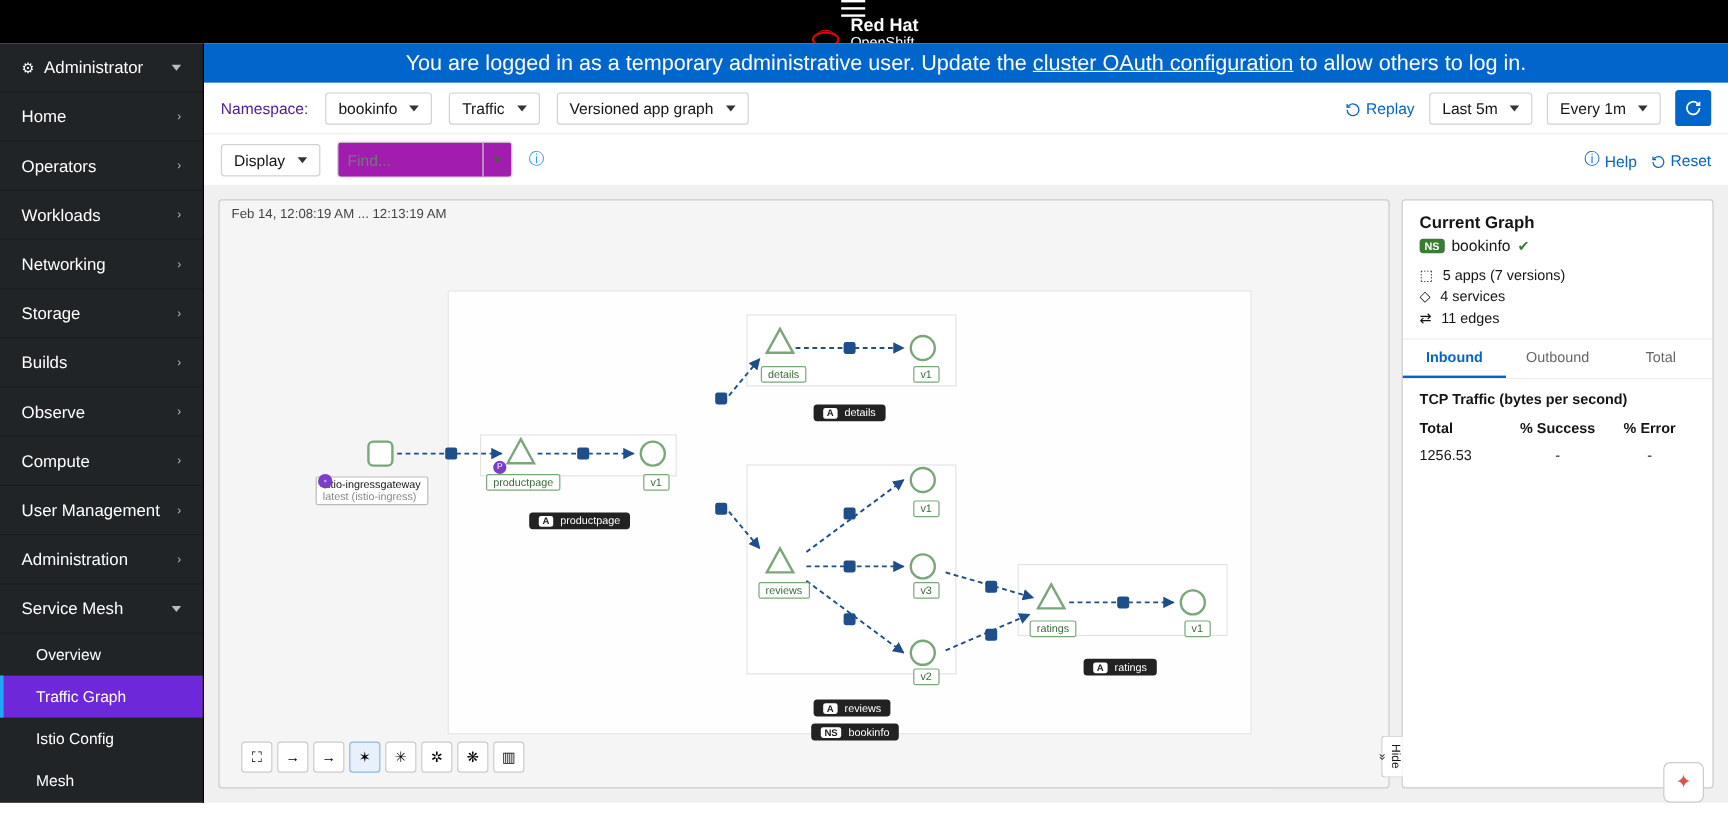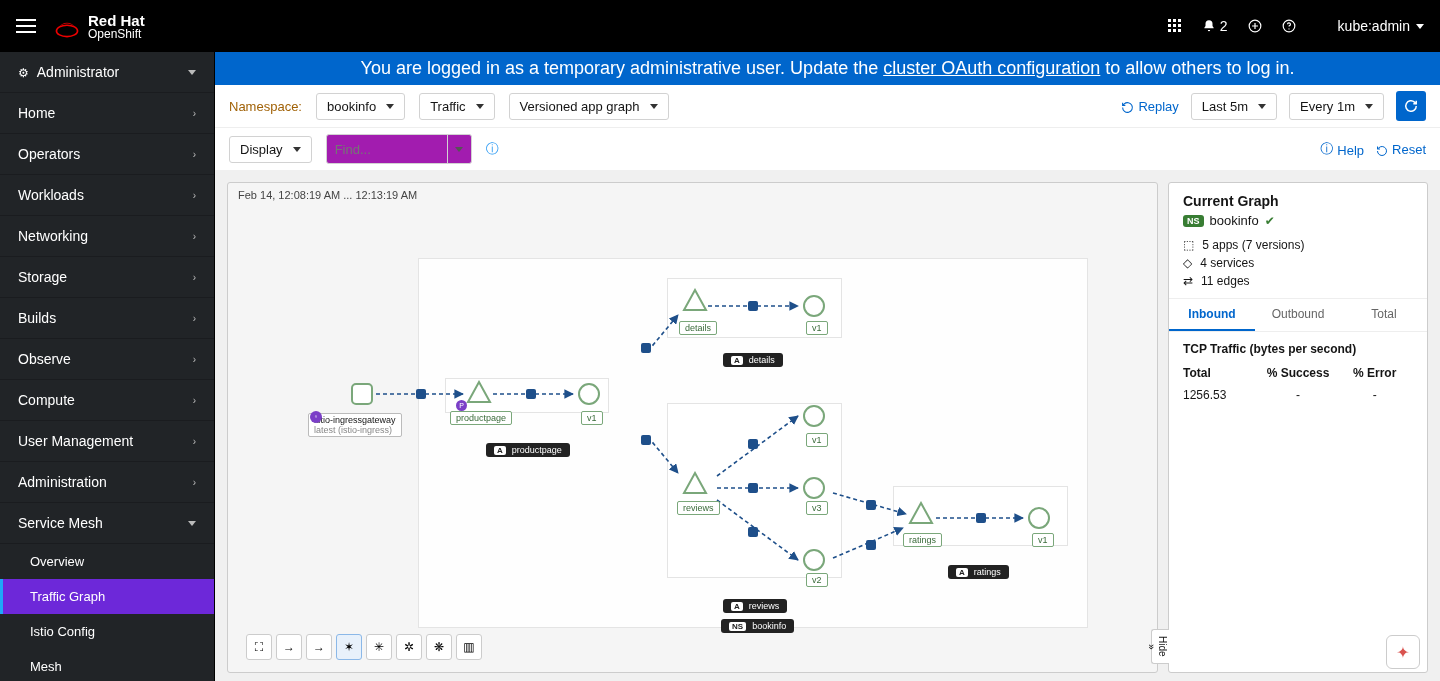--- a/index.html
+++ b/index.html
@@ -3,51 +3,51 @@
 <meta charset="utf-8">
 <style>
   :root{
     --black:#0f0f0f; --dark:#151515; --sidebar:#212427; --sidebar-border:#000;
     --blue:#0066cc; --blue-alert:#0066cc; --red:#e00; --grey-bg:#f0f0f0;
     --border:#d2d2d2; --text:#151515; --muted:#6a6e73; --green:#387d33;
   }
   *{box-sizing:border-box; font-family:"RedHatText","Helvetica Neue",Arial,sans-serif;}
   body{margin:0; width:1440px; height:681px; overflow:hidden; font-size:13px; color:var(--text); background:#fff;}
   
-  .topbar{height:52px; background:#000; color:#fff; display:flex; align-items:center; padding:0 16px;}
+  .topbar{height:36px; background:#000; color:#fff; display:flex; align-items:center; padding:0 16px;flex-direction:column;}
   .hamburger{width:20px; height:20px; margin-right:18px; display:flex; flex-direction:column; justify-content:center; gap:4px; cursor:pointer;}
   .hamburger span{height:2px; background:#fff; width:100%;}
   .brand{display:flex; align-items:center; gap:8px;}
   .fedora{width:26px;height:26px;}
   .brand-text{line-height:1; font-size:12px;}
   .brand-text b{font-size:15px; font-weight:700;}
   .topbar-spacer{flex:1;}
   .topbar-icons{display:flex; align-items:center; gap:20px; font-size:14px;}
   .topbar-icons .ico{display:flex; align-items:center; gap:4px; cursor:pointer;}
   .user-menu{margin-left:22px; display:flex; align-items:center; gap:6px; cursor:pointer;}
   .caret-down{width:0;height:0;border-left:4px solid transparent;border-right:4px solid transparent;border-top:5px solid currentColor; display:inline-block;}
   
   .shell{display:flex; height:calc(681px - 48px);}
-  .sidebar{width:215px; background:var(--sidebar); color:#fff; overflow-y:auto; border-right:1px solid #000;}
+  .sidebar{width:170px; background:var(--sidebar); color:#fff; overflow-y:auto; border-right:1px solid #000;}
   .side-item{display:flex; align-items:center; justify-content:space-between; padding:12px 18px; font-size:14px; border-bottom:1px solid rgba(0,0,0,.2); cursor:pointer;}
   .side-item.small{padding:10px 18px 10px 30px; font-size:13px; border-bottom:none;}
   .side-item.active{background:#6d28d9; position:relative;}
   .side-item.active::before{content:""; position:absolute; left:0; top:0; bottom:0; width:3px; background:#1fa7f8;}
   .side-item .chev{font-size:10px; color:#bbb;}
   .side-item .cog{margin-right:8px; font-size:12px;}
   
   .main{flex:1; display:flex; flex-direction:column; background:var(--grey-bg); min-width:0;}
   .alert-bar{background:var(--blue-alert); color:#fff; text-align:center; padding:6px 10px; font-size:18px;}
   .alert-bar a{color:#fff; text-decoration:underline;}
   
   .toolbar{display:flex; align-items:center; gap:12px; padding:6px 14px; background:#fff;}
   .toolbar.secondary{border-top:1px solid #eee;}
   .toolbar .left{display:flex; align-items:center; gap:14px;}
   .toolbar .right{margin-left:auto; display:flex; align-items:center; gap:12px;}
-  .lbl{color:#a16207;}
+  .lbl{color:#4c1d95;}
   .dd{display:inline-flex; align-items:center; gap:10px; border:1px solid var(--border); padding:5px 10px; border-radius:3px; background:#fff; cursor:pointer; font-size:13px;}
   .dd .caret-down{border-top-color:#333;}
   .input{border:1px solid var(--border); border-radius:3px; height:30px; background:#a21caf; display:flex; align-items:center;}
   .input input{border:none; outline:none; padding:0 8px; font-size:13px; width:120px; background:transparent;}
   .input .cbtn{width:24px; text-align:center; border-left:1px solid var(--border); height:100%; display:flex; align-items:center; justify-content:center; cursor:pointer;}
   .link-blue{color:var(--blue); display:inline-flex; align-items:flex-end; gap:4px; cursor:pointer; font-size:13px;}
   .btn-refresh{background:var(--blue); color:#fff; border:none; border-radius:3px; width:30px; height:30px; display:flex; align-items:center; justify-content:center; cursor:pointer;}
   
   .canvas-wrap{flex:1; display:flex; padding:12px; gap:10px; min-height:0;}
   .canvas{flex:1; background:#f5f5f5; border:1px solid #ccc; border-radius:3px; position:relative; overflow:hidden;}

